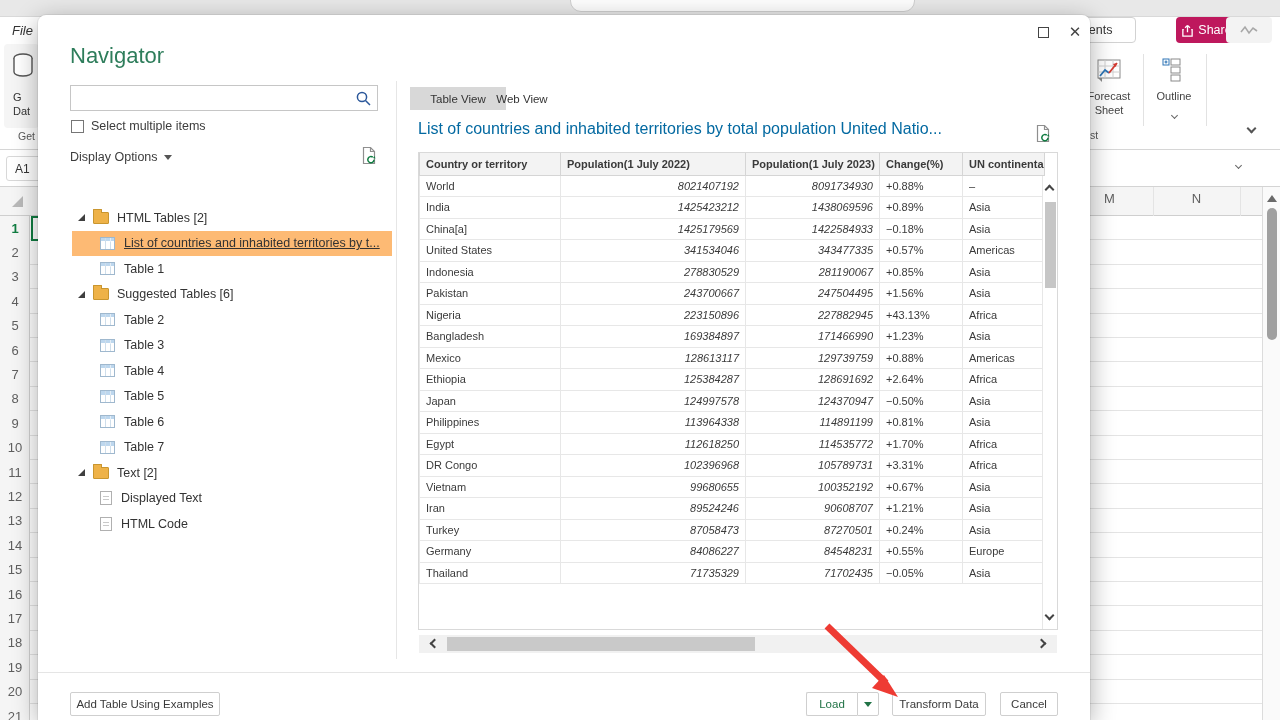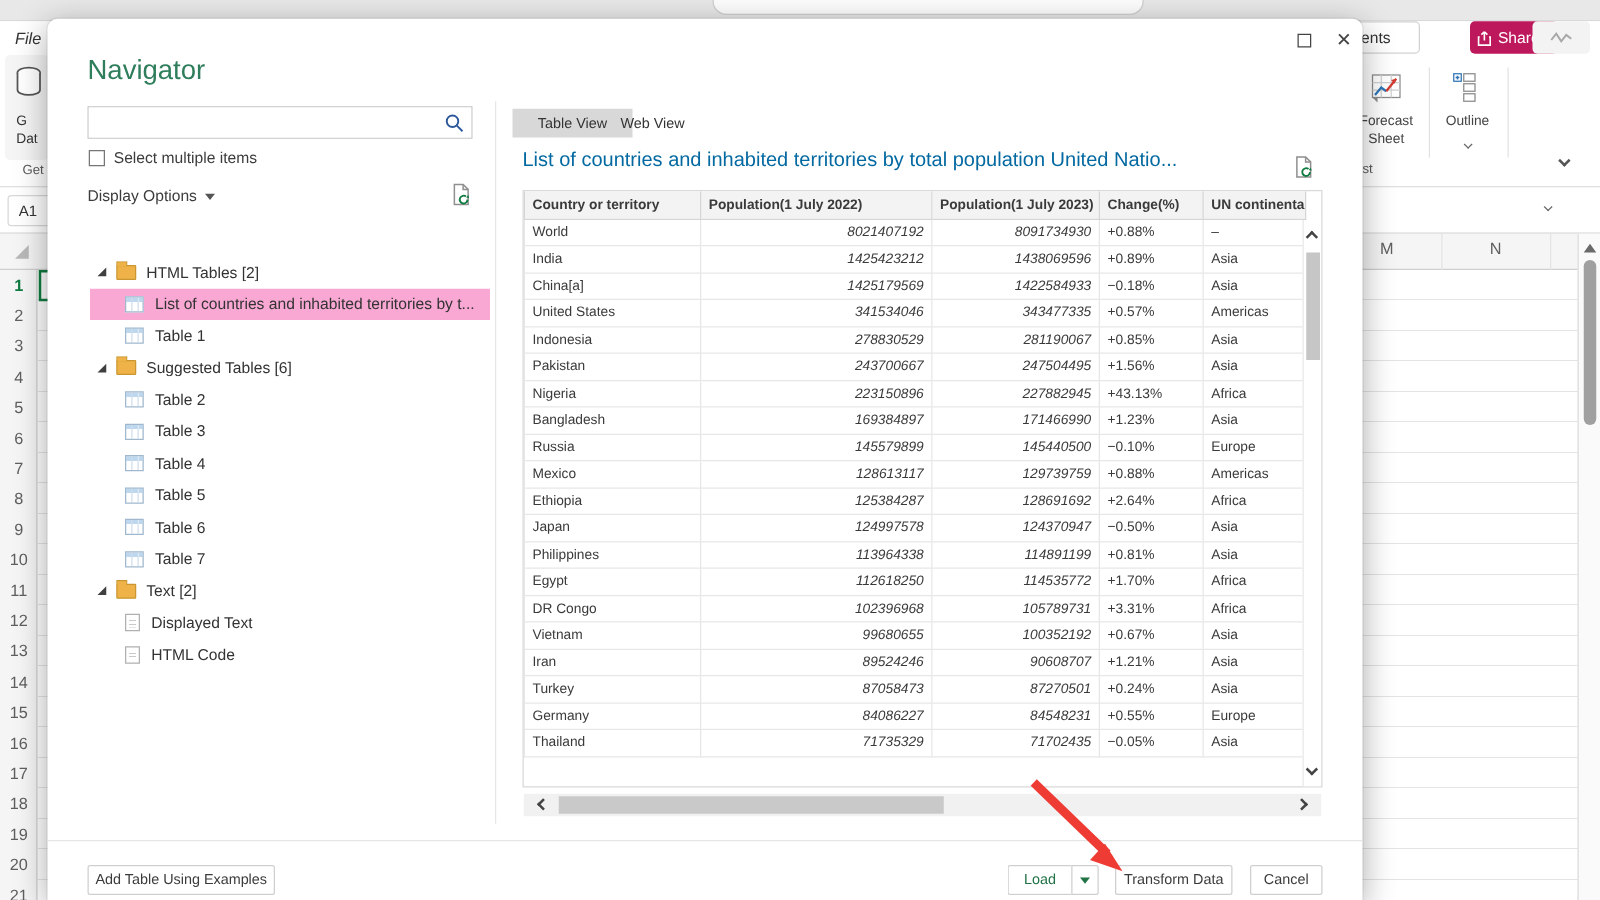--- a/index.html
+++ b/index.html
@@ -72,21 +72,21 @@
   #select-multi .cb { width:13px; height:13px; border:1px solid #767676; background:#fff; }
   #display-options { position:absolute; left:32px; top:135px; font-size:12.5px; color:#3c3c3c; display:flex; align-items:center; gap:6px; }
   #refresh-icon-left { position:absolute; left:322px; top:131px; }
   #pane-divider { position:absolute; left:358px; top:66px; width:1px; height:578px; background:#e6e6e6; }
 
   
   #nav-tree { position:absolute; left:34px; top:158px; width:320px;margin-top:32px; }
   .tree-row { height:25.5px; display:flex; align-items:center; font-size:12.5px; color:#333; position:relative; }
   .tree-row.folder { padding-left:6px; gap:8px; }
   .tree-row.child  { padding-left:28px; gap:9px; }
-  .tree-row.selected { background:#f9a8d4; }
+  .tree-row.selected { background:#fdba74;text-decoration:underline; }
   .expander { width:0; height:0; border-left:7px solid transparent; border-bottom:7px solid #3f3f3f; }
   .icon-folder { width:16px; height:12px; background:#eeb248; border:1px solid #c9962f; border-radius:1px; position:relative; }
   .icon-folder::before { content:""; position:absolute; left:-1px; top:-4px; width:7px; height:3px; background:#eeb248; border:1px solid #c9962f; border-bottom:none; border-radius:1px 1px 0 0; }
   .icon-table { width:15px; height:13px; border:1px solid #9fb8ce;
     background:linear-gradient(#bdd7ee 0 3.5px, #fff 3.5px),#fff; position:relative; }
   .icon-table::before { content:""; position:absolute; left:4px; top:0; width:1px; height:100%; background:#cfdeeb; }
   .icon-table::after  { content:""; position:absolute; left:9px; top:0; width:1px; height:100%; background:#cfdeeb; box-shadow:0 4px 0 0 #e4edf5 inset; }
   .icon-doc { width:12px; height:14px; border:1px solid #b0b0b0; background:
      repeating-linear-gradient(to bottom,#fff 0 2px,#c9c9c9 2px 3px) content-box #fff; padding:2px; }
   .tree-lbl { white-space:nowrap; overflow:hidden; }
@@ -406,27 +406,20 @@
             <td class="c4">Africa</td>
           </tr>
           <tr>
             <td class="c0">Bangladesh</td>
             <td class="c1">169384897</td>
             <td class="c2">171466990</td>
             <td class="c3">+1.23%</td>
             <td class="c4">Asia</td>
           </tr>
           <tr>
-            <td class="c0">Russia</td>
-            <td class="c1">145579899</td>
-            <td class="c2">145440500</td>
-            <td class="c3">−0.10%</td>
-            <td class="c4">Europe</td>
-          </tr>
-          <tr>
             <td class="c0">Mexico</td>
             <td class="c1">128613117</td>
             <td class="c2">129739759</td>
             <td class="c3">+0.88%</td>
             <td class="c4">Americas</td>
           </tr>
           <tr>
             <td class="c0">Ethiopia</td>
             <td class="c1">125384287</td>
             <td class="c2">128691692</td>

